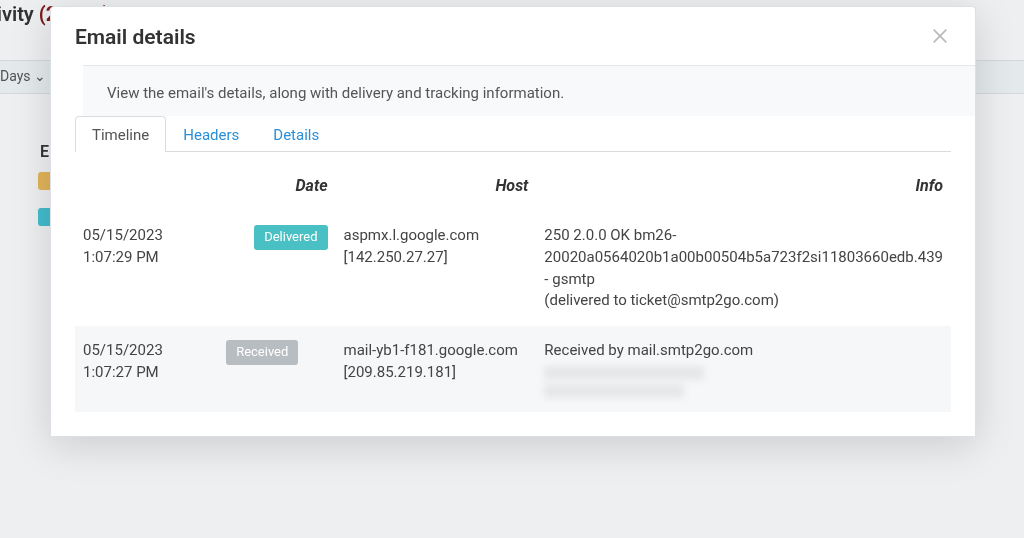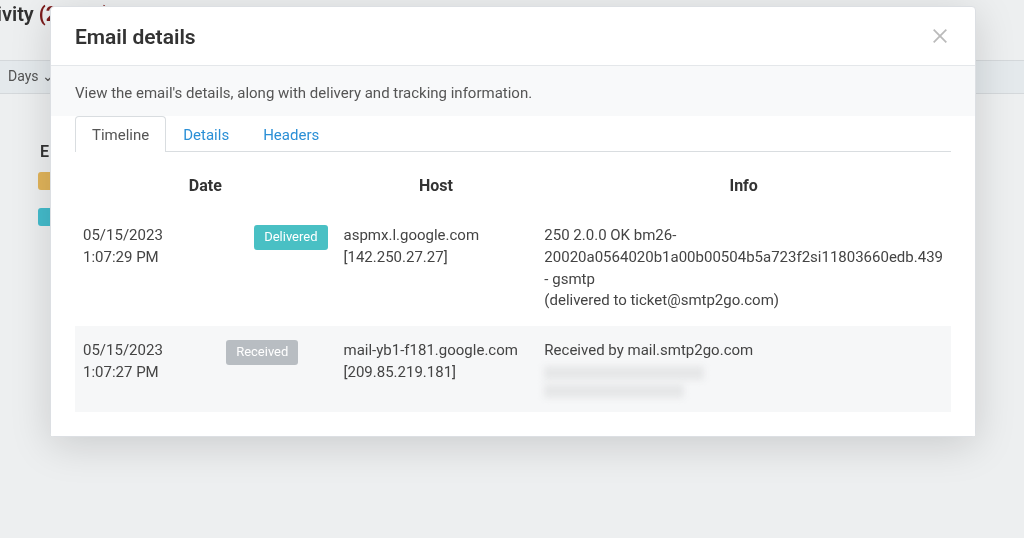--- a/index.html
+++ b/index.html
@@ -22,21 +22,21 @@
   }
   .bg-title-muted { color: #7f1d1d; font-weight: 700; }
   .bg-filter {
     position: absolute; top: 60px; left: 0;
     width: 100%; height: 34px;
     background: #e9eef1;
     border-top: 1px solid #d9dde0;
     border-bottom: 1px solid #d9dde0;
   }
   .bg-filter-text {
-    position: absolute; left: 8px; top: 7px;
+    position: absolute; left: 0; top: 7px;
     font-size: 14px; color: #555;
   }
   .bg-list {
     position: absolute; top: 136px; left: 0; right: 0;
   }
   .bg-row1 { position: absolute; top: 36px; left: 38px; width: 18px; height: 18px; background:#e6b85c; border-radius:3px; }
   .bg-row2 { position: absolute; top: 72px; left: 38px; width: 18px; height: 18px; background:#46c0d1; border-radius:3px; }
   .bg-e { position:absolute; top:6px; left:40px; font-size:16px; font-weight:600;}
 
   .overlay {
@@ -69,20 +69,21 @@
     cursor: pointer;
     position: relative;
     opacity: 0.5;
   }
   .close-btn svg { width: 18px; height: 18px; stroke: #777; stroke-width: 2; }
 
   .modal-body {
     background: #f8f9fa;
     border-top: 1px solid #e4e7ea;
     padding: 18px 24px 0 24px;
+    margin-left: 32px;
   }
   .modal-subtitle {
     font-size: 15px; color: #555; margin-bottom: 14px;
   }
 
   .tabs {
     display: flex; gap: 0;
     border-bottom: 1px solid #d9dde0;
     margin: 0 24px;
   }
@@ -105,23 +106,24 @@
   }
 
   .tab-content {
     background: #fff;
     padding: 20px 24px 24px 24px;
     border-top: none;
   }
 
   .tbl { width: 100%; border-collapse: collapse; }
   .tbl th {
-    text-align: center;
+    text-align: right;
     font-size: 16px; font-weight: 700; color: #333;
     padding: 4px 8px 16px 8px;
+    font-style: italic;
   }
   .tbl td {
     padding: 14px 8px;
     font-size: 15px; color: #444;
     vertical-align: top;
     line-height: 1.45;
   }
   .tbl tr.alt td { background: #f6f7f8; }
 
   .col-date { width: 200px; }
@@ -198,22 +200,22 @@
       </svg>
     </div>
   </div>
 
   <div class="modal-body">
     <div class="modal-subtitle">View the email's details, along with delivery and tracking information.</div>
   </div>
 
   <div class="tabs">
     <div class="tab active">Timeline</div>
+    <div class="tab">Headers</div>
     <div class="tab">Details</div>
-    <div class="tab">Headers</div>
   </div>
 
   <div class="tab-content">
     <table class="tbl">
       <thead>
         <tr>
           <th class="col-date" colspan="2">Date</th>
           <th class="col-host">Host</th>
           <th>Info</th>
         </tr>

